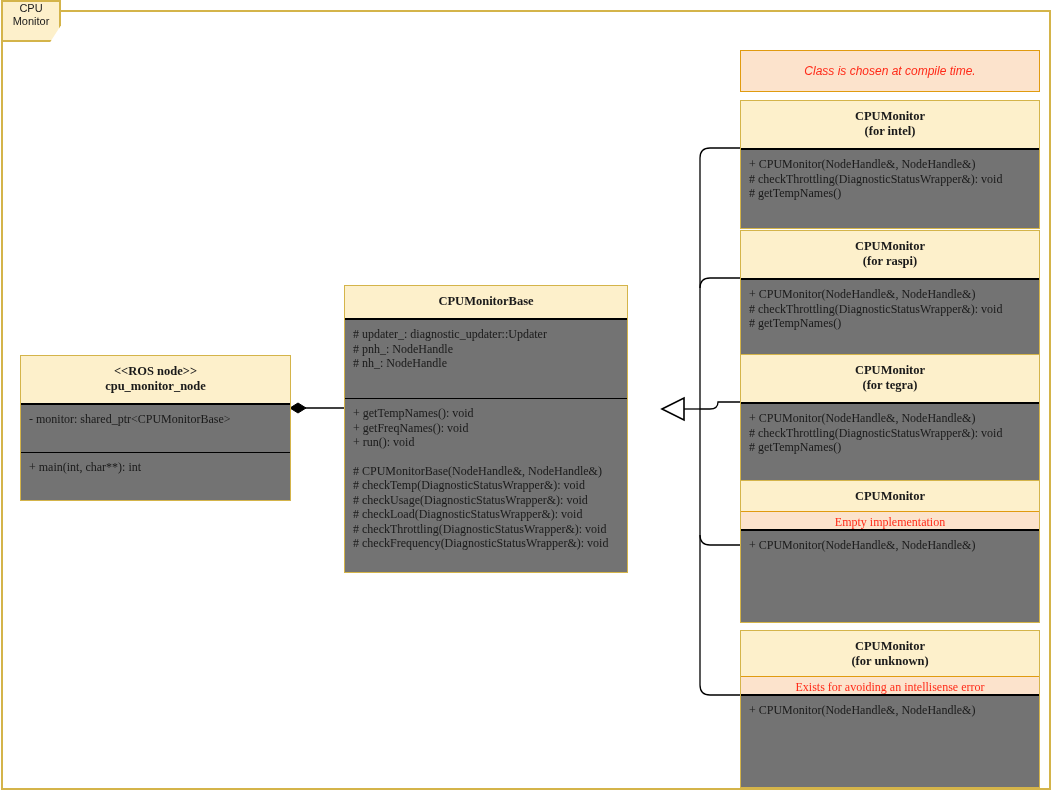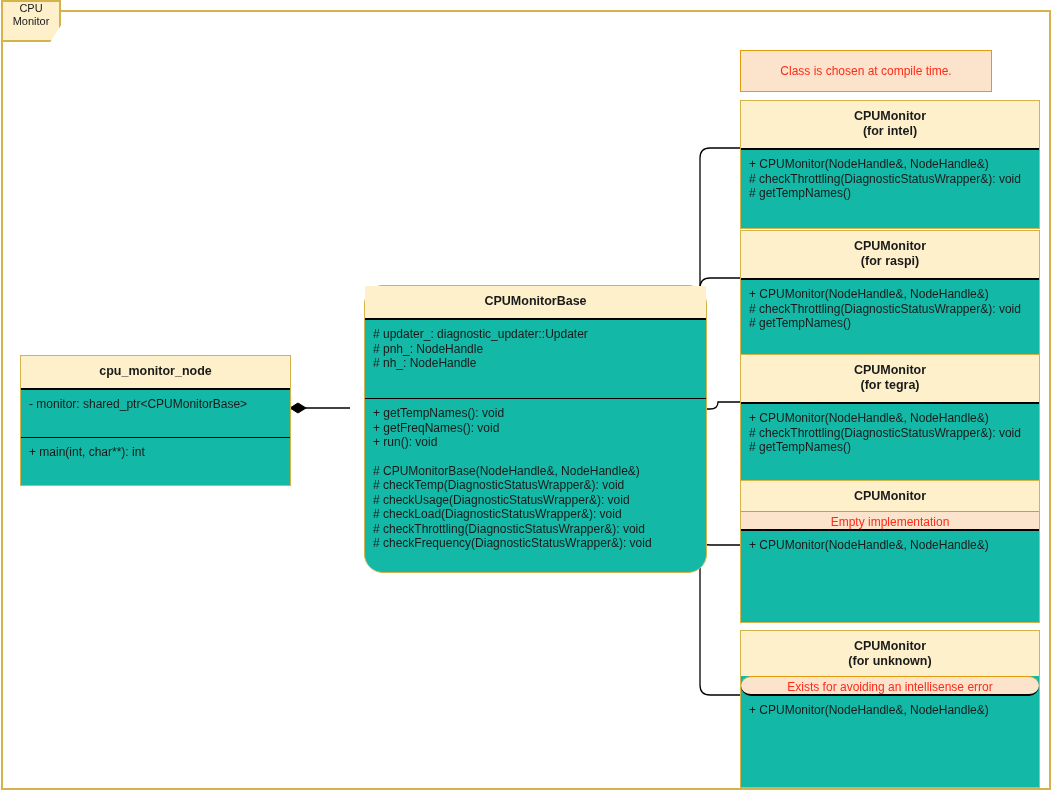--- a/index.html
+++ b/index.html
@@ -11,22 +11,22 @@
          border:2px solid #d4b44a;box-sizing:border-box;background:#fff;}
   #pkg-tab{position:absolute;left:1px;top:0;width:60px;height:42px;
            background:#fdf0cb;border:2px solid #d4b44a;box-sizing:border-box;
            -webkit-clip-path:polygon(0 0,100% 0,100% 60%,82% 100%,0 100%);
            clip-path:polygon(0 0,100% 0,100% 60%,82% 100%,0 100%);
            display:flex;flex-direction:column;align-items:center;
            font-size:11px;line-height:13px;}
   #pkg-tab span{display:block;text-align:center;}
 
   
-  .cls{position:absolute;box-sizing:border-box;background:#14b8a6;
-       border:1px solid #d4b44a;}
+  .cls{position:absolute;box-sizing:border-box;background:#737373;
+       border:1px solid #d4b44a;font-family:Liberation Serif, serif;}
   .cls .hdr{background:#fdf0cb;border-bottom:2px solid #000;
             text-align:center;font-weight:bold;font-size:12.5px;
             padding:8px 4px 9px 4px;line-height:15px;}
   .cls .hdr .ln{display:block;}
   .cls .cmp{border-bottom:1px solid #000;padding:7px 8px 9px 8px;
             font-size:12px;line-height:14.5px;}
   .cls .cmp.last{border-bottom:none;}
   .cls .cmp .row{display:block;white-space:pre;}
   .cls .cmp .gap{display:block;height:14px;}
 
@@ -69,31 +69,32 @@
 
   <path d="M700,409 L710,409 Q718,409 718,402 L740,402" fill="none" stroke="#000" stroke-width="1.3"></path>
 
   <path d="M700,535 Q700,545 710,545 L740,545" fill="none" stroke="#000" stroke-width="1.3"></path>
 
   <path d="M700,685 Q700,695 710,695 L740,695" fill="none" stroke="#000" stroke-width="1.3"></path>
 </svg>
 
 <div class="cls" style="left:20px;top:355px;width:271px;">
   <div class="hdr">
+    <span class="ln">&lt;&lt;ROS node&gt;&gt;</span>
     <span class="ln">cpu_monitor_node</span>
   </div>
   <div class="cmp" style="height:31px;">
     <span class="row">- monitor: shared_ptr&lt;CPUMonitorBase&gt;</span>
   </div>
   <div class="cmp last" style="height:31px;">
     <span class="row">+ main(int, char**): int</span>
   </div>
 </div>
 
-<div class="cls" style="left:364px;top:285px;width:343px;border-radius:19px;">
+<div class="cls" style="left:344px;top:285px;width:284px;">
   <div class="hdr">
     <span class="ln">CPUMonitorBase</span>
   </div>
   <div class="cmp" style="height:62px;">
     <span class="row"># updater_: diagnostic_updater::Updater</span>
     <span class="row"># pnh_: NodeHandle</span>
     <span class="row"># nh_: NodeHandle</span>
   </div>
   <div class="cmp last" style="height:157px;">
     <span class="row">+ getTempNames(): void</span>
@@ -102,21 +103,21 @@
     <span class="gap"></span>
     <span class="row"># CPUMonitorBase(NodeHandle&amp;, NodeHandle&amp;)</span>
     <span class="row"># checkTemp(DiagnosticStatusWrapper&amp;): void</span>
     <span class="row"># checkUsage(DiagnosticStatusWrapper&amp;): void</span>
     <span class="row"># checkLoad(DiagnosticStatusWrapper&amp;): void</span>
     <span class="row"># checkThrottling(DiagnosticStatusWrapper&amp;): void</span>
     <span class="row"># checkFrequency(DiagnosticStatusWrapper&amp;): void</span>
   </div>
 </div>
 
-<div class="note" style="left:740px;top:50px;width:252px;height:42px;">
+<div class="note" style="left:740px;top:50px;width:300px;height:42px;font-style:italic;">
   <span>Class is chosen at compile time.</span>
 </div>
 
 <div class="cls" style="left:740px;top:100px;width:300px;">
   <div class="hdr">
     <span class="ln">CPUMonitor</span>
     <span class="ln">(for intel)</span>
   </div>
   <div class="cmp last" style="height:62px;">
     <span class="row">+ CPUMonitor(NodeHandle&amp;, NodeHandle&amp;)</span>
@@ -159,19 +160,19 @@
   <div class="cmp last" style="height:75px;">
     <span class="row">+ CPUMonitor(NodeHandle&amp;, NodeHandle&amp;)</span>
   </div>
 </div>
 
 <div class="cls" style="left:740px;top:630px;width:300px;">
   <div class="hdr" style="border-bottom:none;padding-bottom:7px;">
     <span class="ln">CPUMonitor</span>
     <span class="ln">(for unknown)</span>
   </div>
-  <div class="band" style="border-bottom:2px solid #000;border-radius:10px;">
+  <div class="band" style="border-bottom:2px solid #000;">
     <span>Exists for avoiding an intellisense error</span>
   </div>
   <div class="cmp last" style="height:75px;">
     <span class="row">+ CPUMonitor(NodeHandle&amp;, NodeHandle&amp;)</span>
   </div>
 </div>
 
 </body></html>

